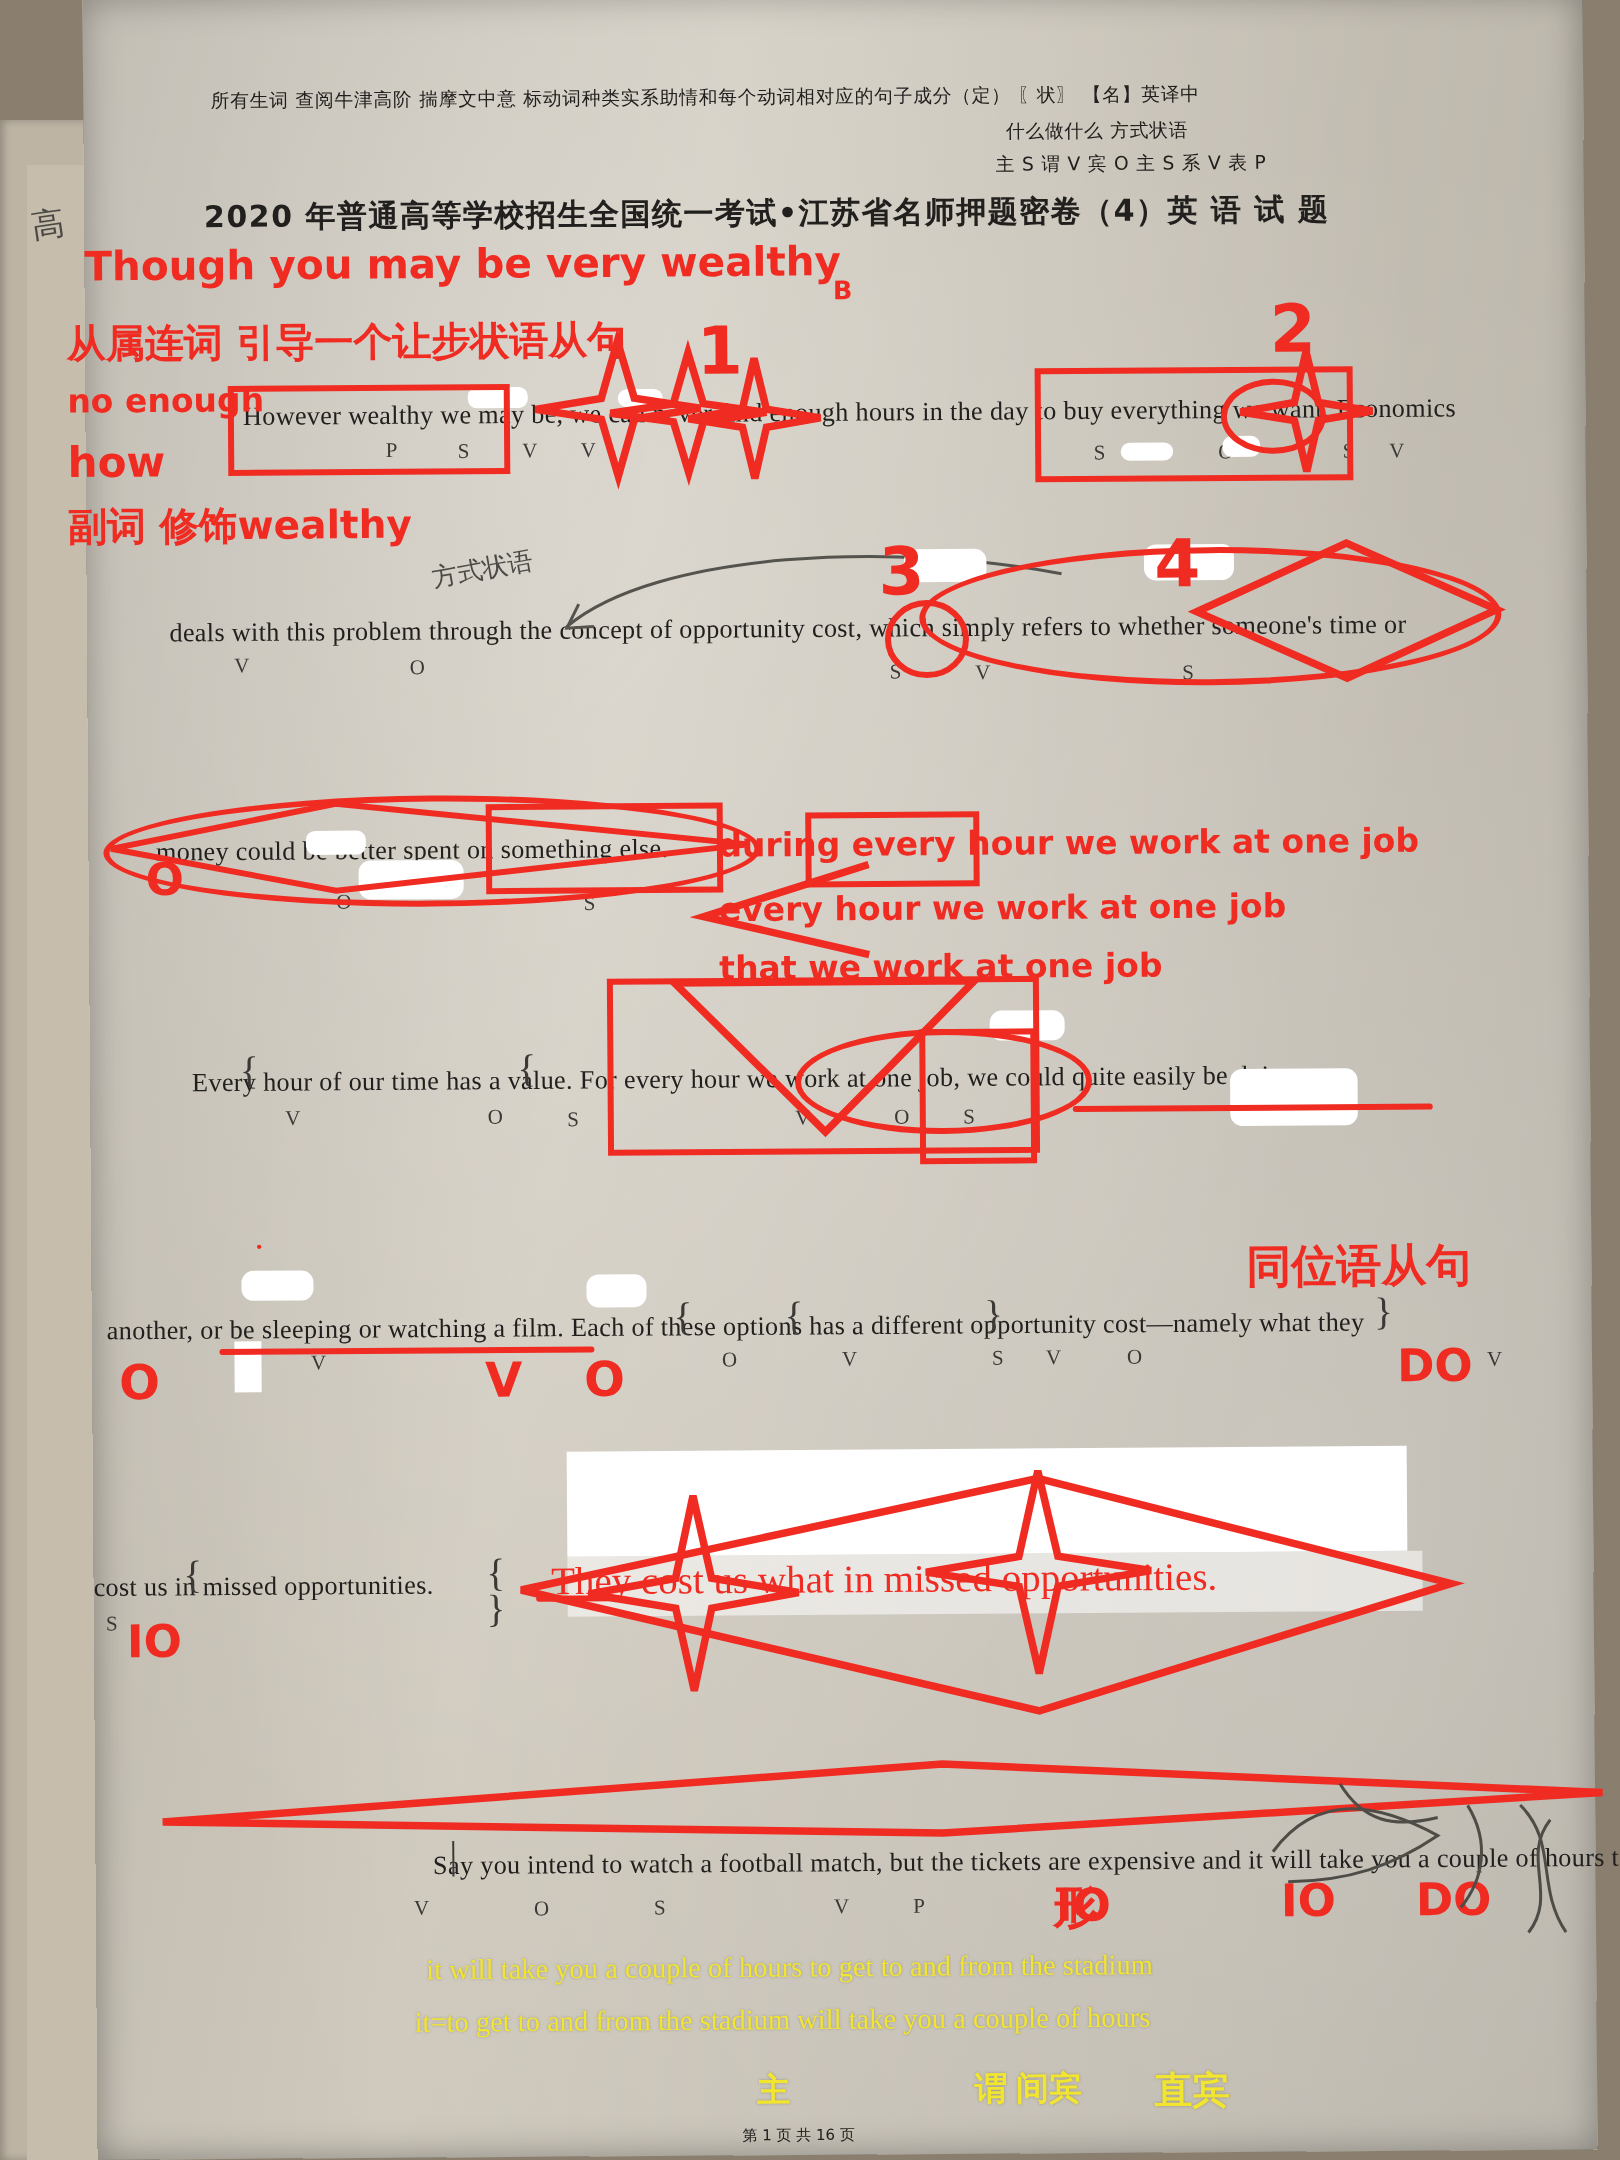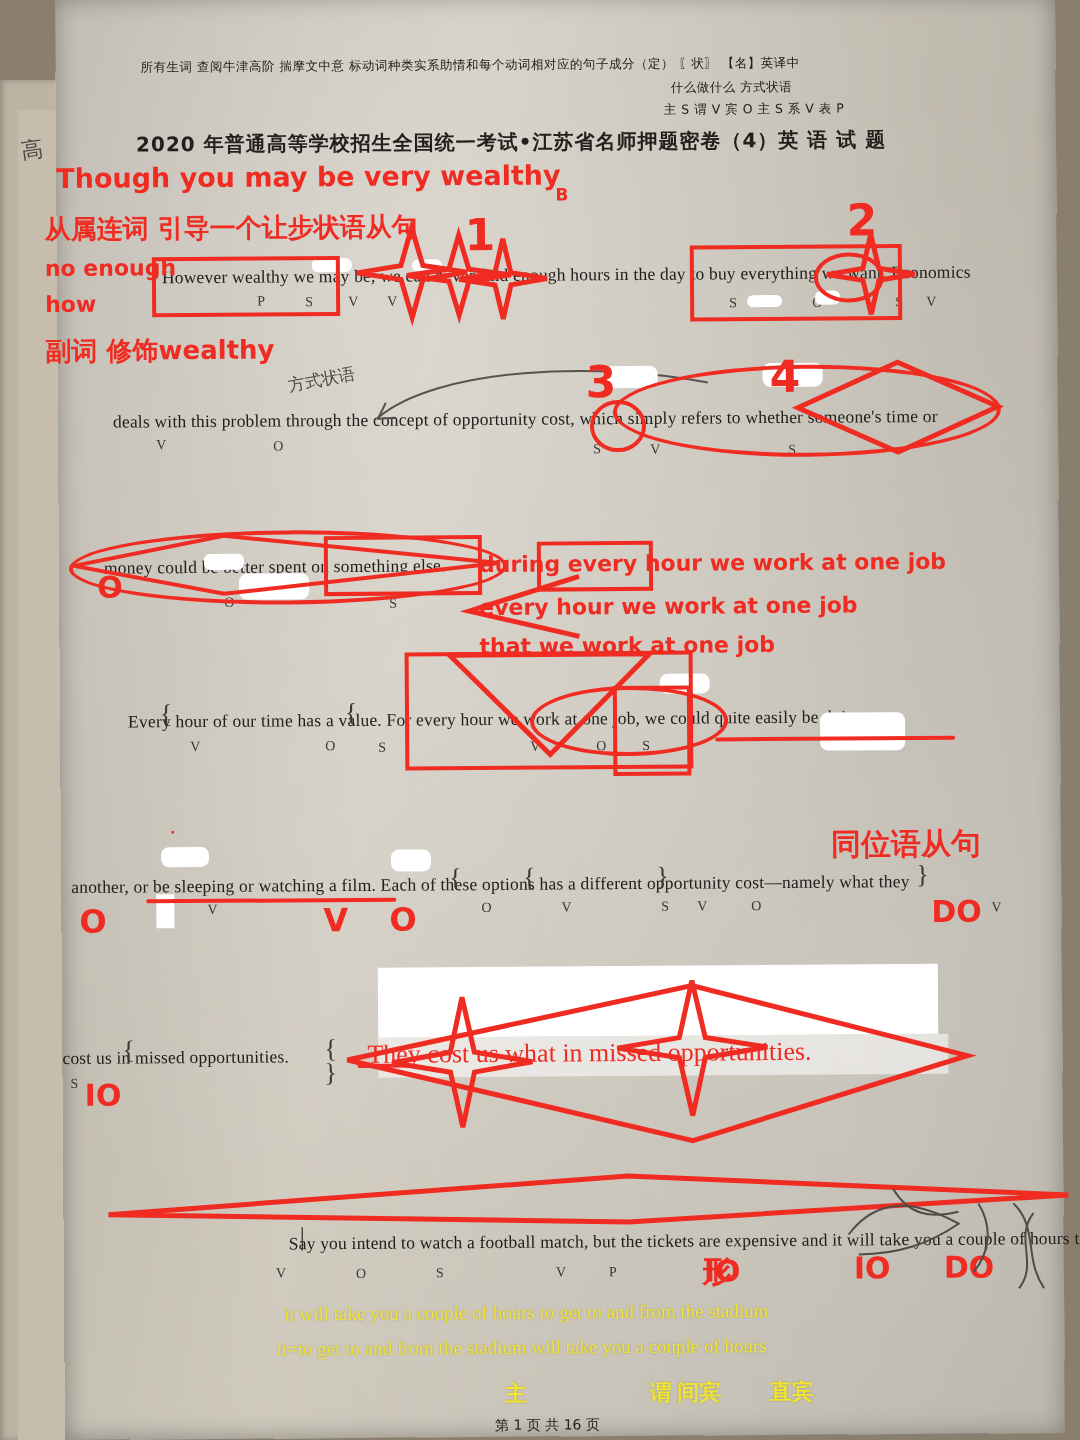--- a/index.html
+++ b/index.html
@@ -69,21 +69,21 @@
 
   <div class="p title" style="left:80px;top:132px;">2020 年普通高等学校招生全国统一考试•江苏省名师押题密卷（4）英 语 试 题</div>
 
   <div class="p body" style="left:105px;top:268px;">However wealthy we may be, we can never find enough hours in the day to buy everything we want. Economics</div>
   <div class="p body" style="left:55px;top:412px;">deals with this problem through the concept of opportunity cost, which simply refers to whether someone's time or</div>
   <div class="p body" style="left:45px;top:558px;">money could be better spent on something else.</div>
   <div class="p body" style="left:68px;top:712px;">Every hour of our time has a value. For every hour we work at one job, we could quite easily be doing</div>
   <div class="p body" style="left:10px;top:877px;">another, or be sleeping or watching a film. Each of these options has a different opportunity cost—namely what they</div>
   <div class="p body" style="left:0px;top:1048px;">cost us in missed opportunities.</div>
   <div class="p body" style="left:225px;top:1235px;">Say you intend to watch a football match, but the tickets are expensive and it will take you a couple of hours to</div>
-  <div class="p" style="left:430px;top:1420px;font-family:'DejaVu Sans',sans-serif;font-size:14px;">第 1 页 共 16 页</div>
+  <div class="p" style="left:430px;top:1420px;font-family:'DejaVu Sans',sans-serif;font-size:10px;">第 1 页 共 16 页</div>
 
   <div class="p brace" style="left:100px;top:700px;">{</div>
   <div class="p brace" style="left:285px;top:700px;">{</div>
   <div class="p brace" style="left:60px;top:1036px;">{</div>
   <div class="p brace" style="left:262px;top:1036px;">{</div>
   <div class="p brace" style="left:262px;top:1060px;">}</div>
   <div class="p brace" style="left:388px;top:866px;">{</div>
   <div class="p brace" style="left:462px;top:866px;">{</div>
   <div class="p brace" style="left:595px;top:866px;">}</div>
   <div class="p brace" style="left:855px;top:866px;">}</div>
@@ -153,21 +153,21 @@
   <div class="white" style="left:100px;top:848px;width:48px;height:20px;border-radius:8px;"></div>
   <div class="white" style="left:330px;top:852px;width:40px;height:22px;border-radius:8px;"></div>
   <div class="white" style="left:95px;top:895px;width:18px;height:34px;"></div>
   <div class="white" style="left:316px;top:970px;width:560px;height:70px;"></div>
   <div class="white" style="left:316px;top:1040px;width:570px;height:40px;opacity:.55;"></div>
 
   <div class="r rb" style="left:0px;top:163px;font-size:27px;">Though  you may be very wealthy</div>
   <div class="r rb" style="left:499px;top:188px;font-size:17px;">B</div>
   <div class="r rb" style="left:-12px;top:212px;font-size:26px;">从属连词 引导一个让步状语从句</div>
   <div class="r rb" style="left:-12px;top:256px;font-size:22px;">no enough</div>
-  <div class="r rb" style="left:-12px;top:292px;font-size:22px;">how</div>
+  <div class="r rb" style="left:-12px;top:292px;font-size:28px;">how</div>
   <div class="r rb" style="left:-12px;top:334px;font-size:26px;">副词 修饰wealthy</div>
 
   <div class="rnum r" style="left:408px;top:212px;">1</div>
   <div class="rnum r" style="left:790px;top:200px;">2</div>
   <div class="rnum r" style="left:528px;top:360px;">3</div>
   <div class="rnum r" style="left:712px;top:356px;">4</div>
 
   <div class="rbox" style="left:95px;top:258px;width:180px;height:52px;"></div>
   <div class="rbox" style="left:633px;top:250px;width:204px;height:68px;"></div>
   <div class="roval" style="left:757px;top:258px;width:62px;height:42px;"></div>
@@ -256,15 +256,15 @@
   </svg>
   <svg style="left:940px;top:1210px;width:60px;height:90px">
     <path d="M10,0 C35,25 20,55 40,85" stroke="#4e4c47" stroke-width="2" fill="none"></path>
     <path d="M30,10 C10,35 35,60 15,85" stroke="#4e4c47" stroke-width="2" fill="none"></path>
   </svg>
 
   <div class="yellow" style="left:220px;top:1305px;">it will take you a couple of hours to get to and from the stadium</div>
   <div class="yellow" style="left:212px;top:1340px;">it=to get to and from the stadium  will take you a couple of hours</div>
   <div class="yellow ybold" style="left:440px;top:1382px;font-size:22px;">主</div>
   <div class="yellow ybold" style="left:585px;top:1382px;font-size:22px;">谓 间宾</div>
-  <div class="yellow ybold" style="left:705px;top:1382px;font-size:22px;">直宾</div>
+  <div class="yellow ybold" style="left:705px;top:1382px;font-size:25px;">直宾</div>
 
 </div>
 
 </body></html>

